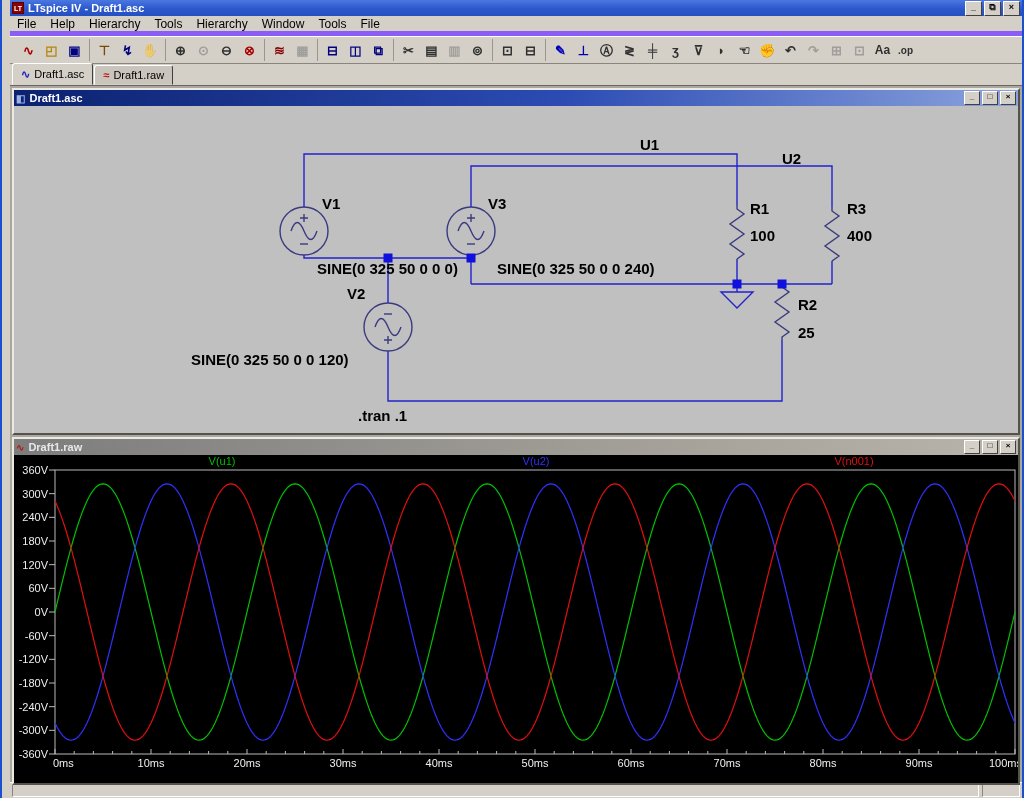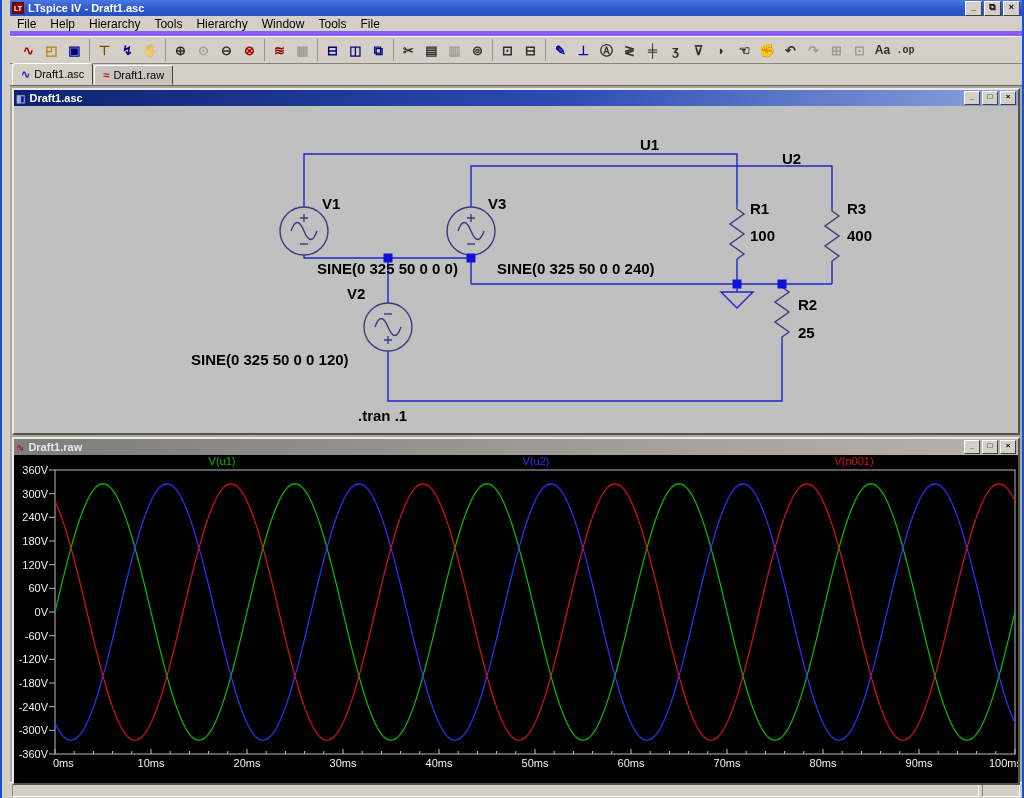--- a/index.html
+++ b/index.html
@@ -198,21 +198,21 @@
         <div class="tb-btn disabled">
           <span class="g" style="color: rgb(119, 119, 119);">⊞</span>
         </div>
         <div class="tb-btn disabled">
           <span class="g" style="color: rgb(119, 119, 119);">⊡</span>
         </div>
         <div class="tb-btn">
           <span class="g" style="color: rgb(48, 48, 48); font-size: 12px;">Aa</span>
         </div>
         <div class="tb-btn">
-          <span class="g" style="color: rgb(48, 48, 48); font-size: 10px; font-family: Liberation Mono, monospace;">.op</span>
+          <span class="g" style="color: rgb(48, 48, 48); font-size: 10px;">.op</span>
         </div>
       </div>
     </div>
 
   <div class="tabstrip" id="tabstrip">
       <div class="tab active">
         <span class="tico" style="color: rgb(32, 32, 192);">∿</span>
         <span>Draft1.asc</span>
       </div>
       <div class="tab">

